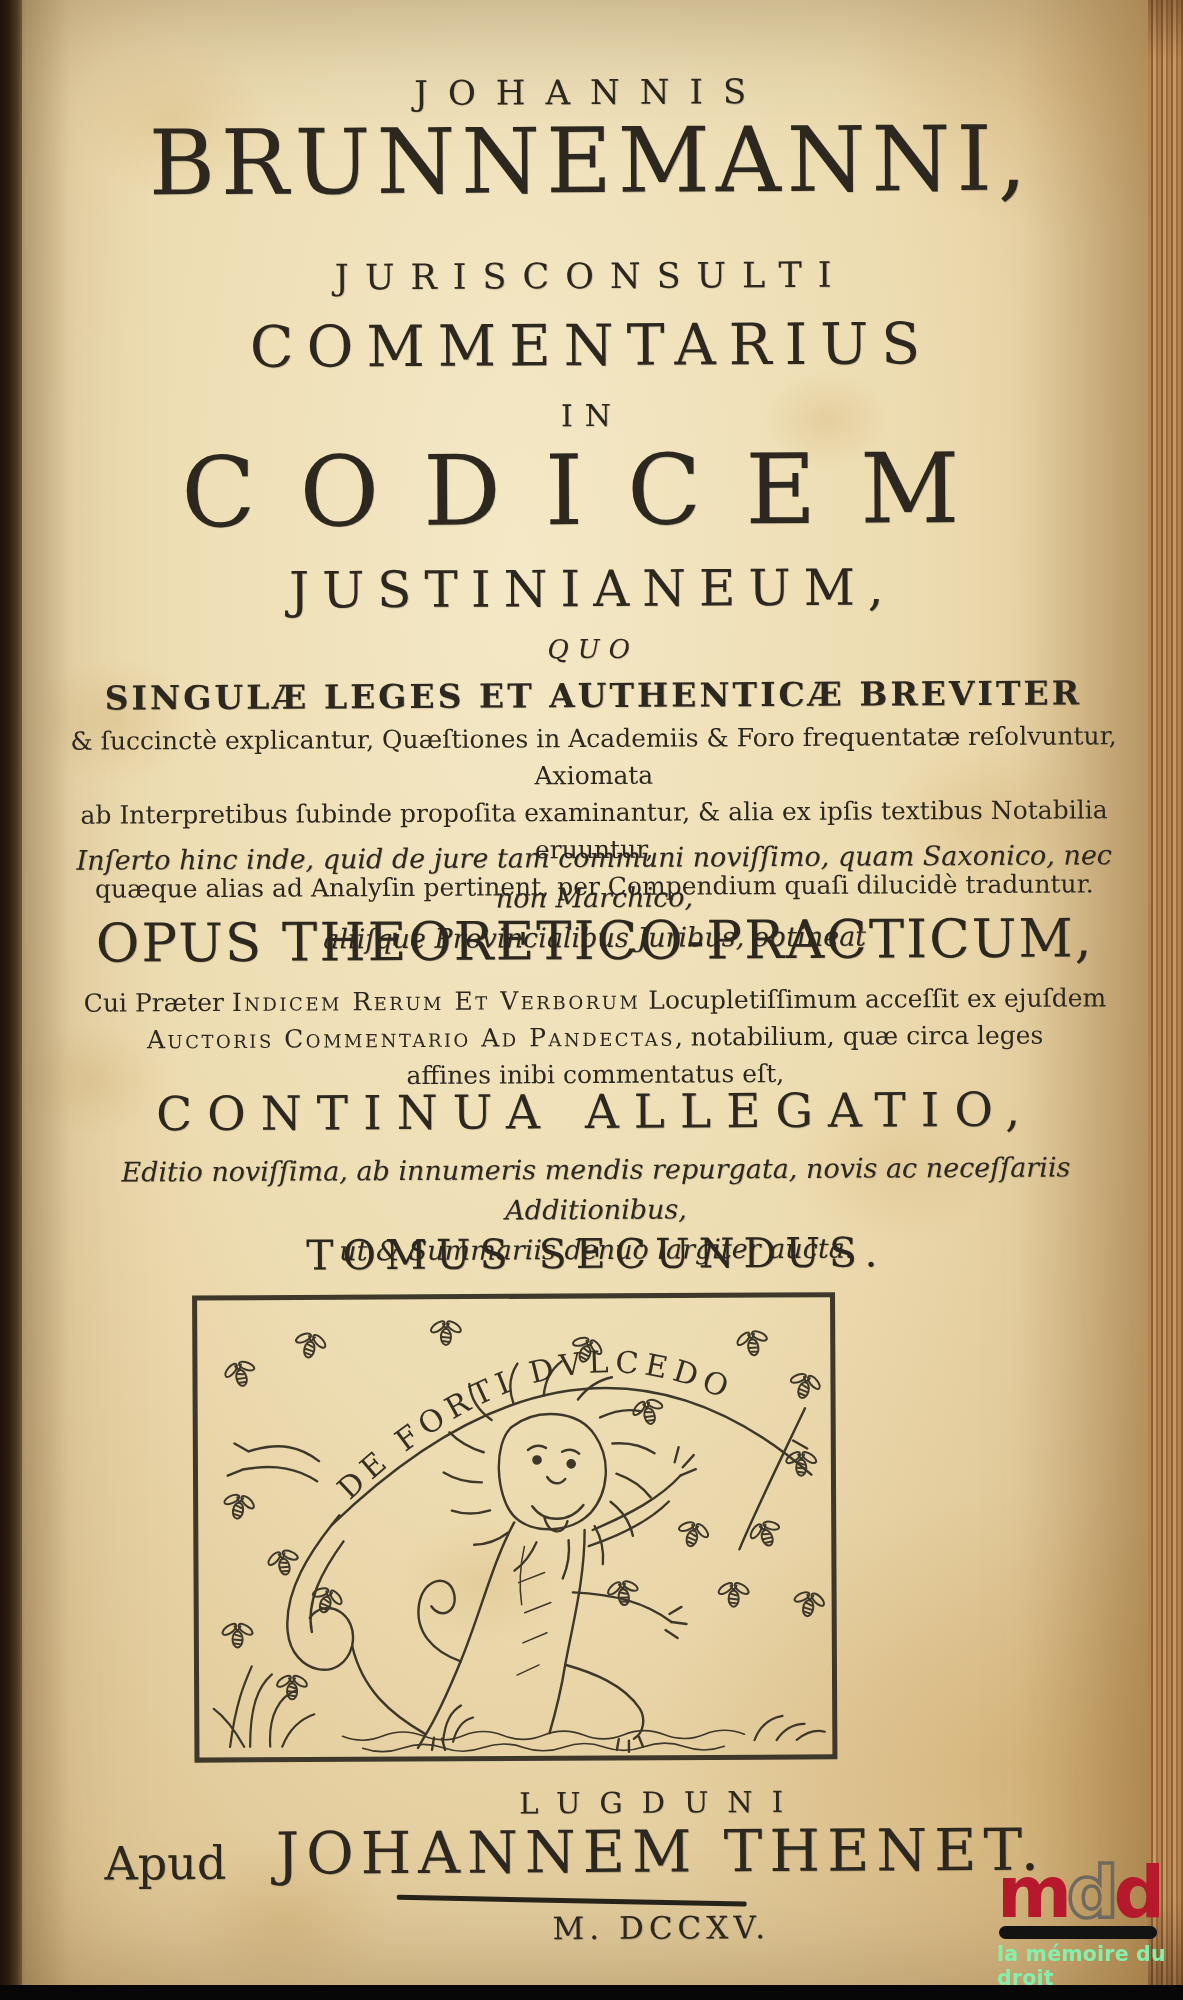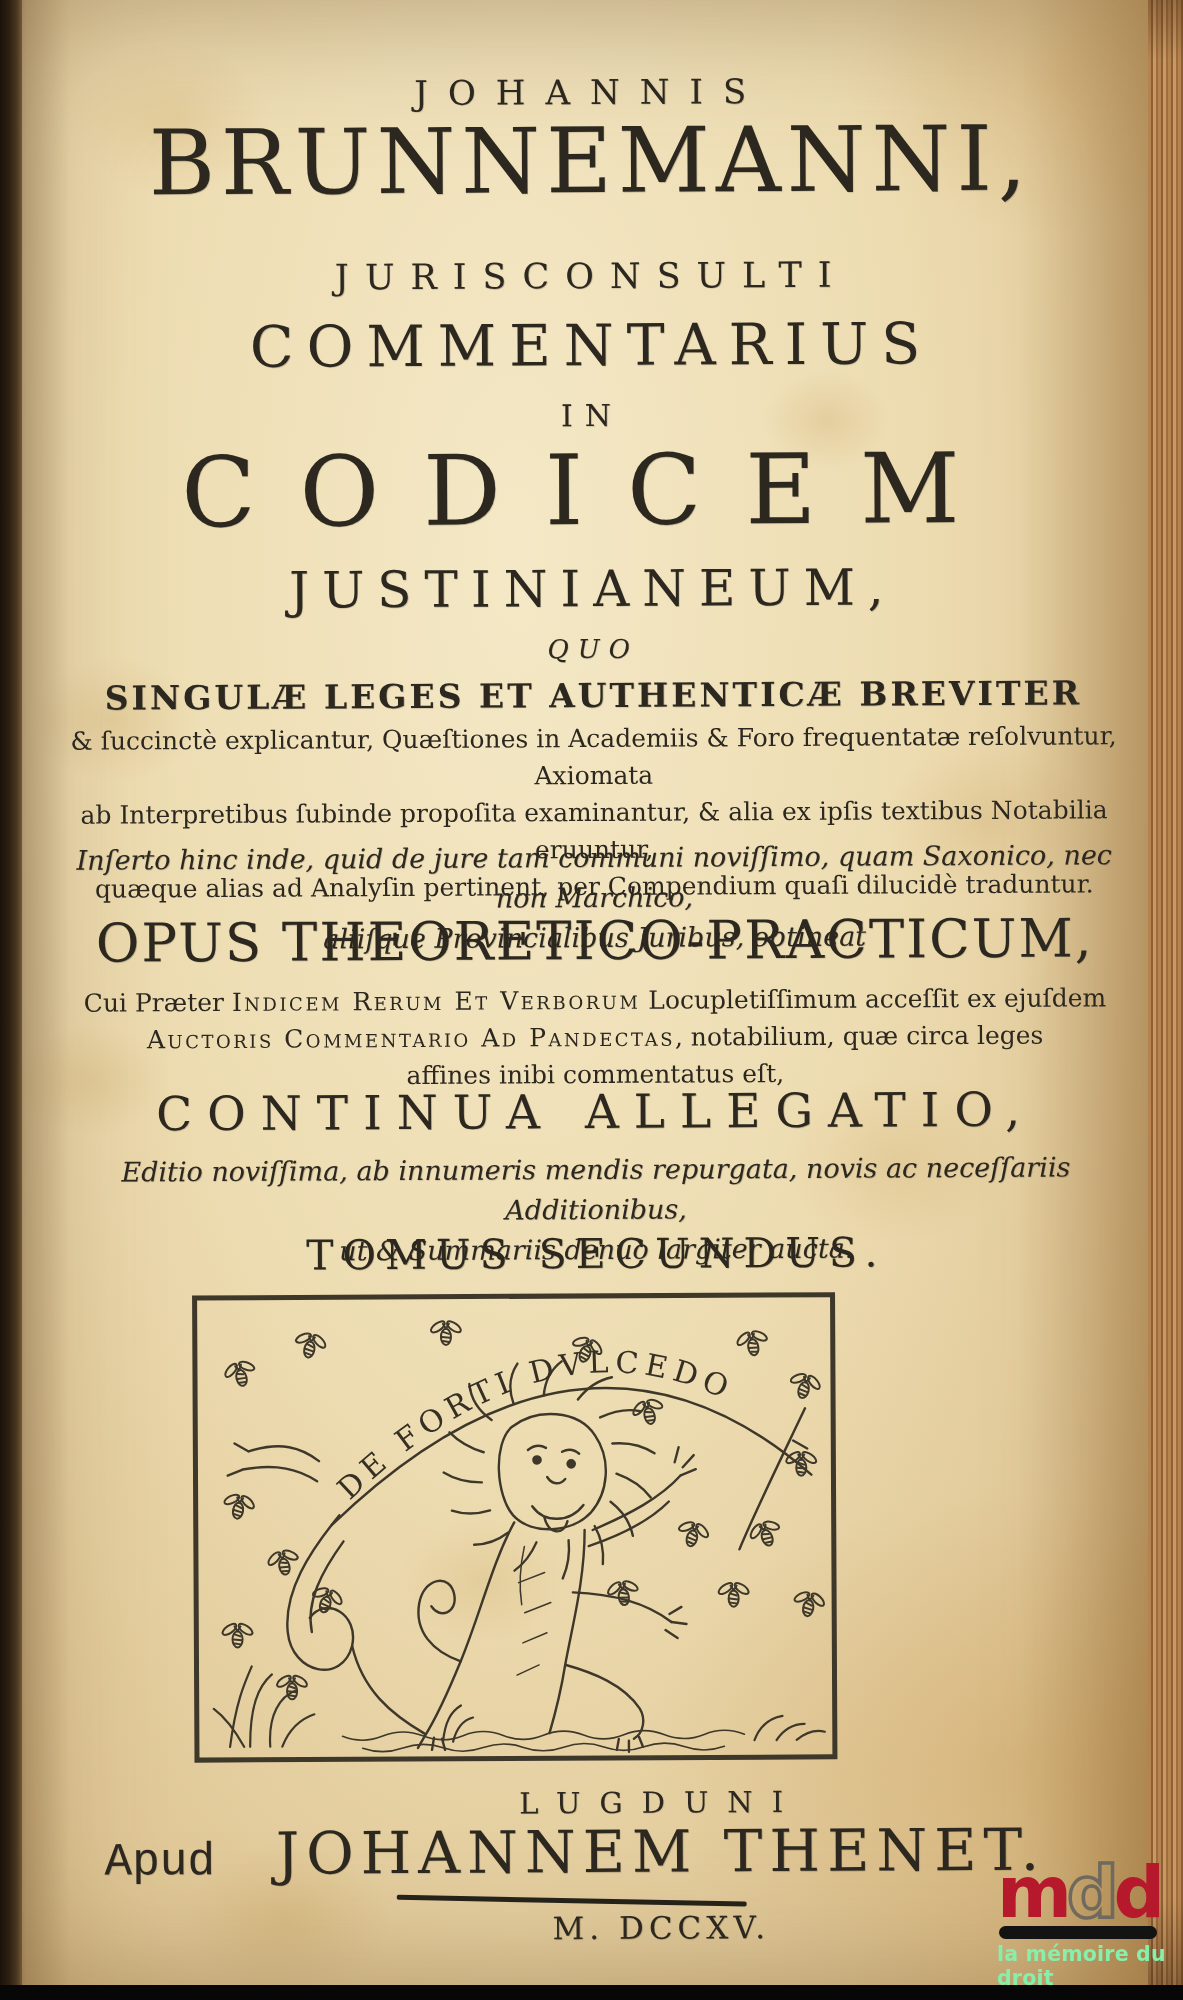--- a/index.html
+++ b/index.html
@@ -59,21 +59,21 @@
   .arg  {top:720px;}
   .ins  {top:838px; font-size:27px;line-height:40px;font-style:italic;}
   .opus {top:910px; font-size:53px;letter-spacing:2px;}
   .cui  {top:982px;}
   .cui .sc{font-variant:small-caps;letter-spacing:2.5px;}
   .cont {top:1084px;font-size:47px;letter-spacing:15px;}
   .edit {top:1150px;font-size:27px;line-height:40px;font-style:italic;}
   .tom  {top:1230px;font-size:41px;letter-spacing:9px;}
   .lug  {top:1786px;font-size:29px;letter-spacing:19px;}
   .apud {position:absolute;left:100px;top:1834px;font-size:46px;
-         text-shadow:0.6px 0.6px 0.7px rgba(46,40,28,.30);font-family:Liberation Mono, monospace;}
+         text-shadow:0.6px 0.6px 0.7px rgba(46,40,28,.30);}
   .pub  {top:1818px;font-size:58px;letter-spacing:7px;}
   .rule {position:absolute;left:392px;top:1898px;width:350px;height:5px;background:#25221a;
          transform:rotate(1.4deg);border-radius:2px;}
   .year {top:1910px;font-size:31px;letter-spacing:5px;}
 
   
   .device{position:absolute;left:188px;top:1290px;width:648px;height:474px;}
 
   
   .wm{position:absolute;right:0;bottom:10px;width:186px;z-index:5;

